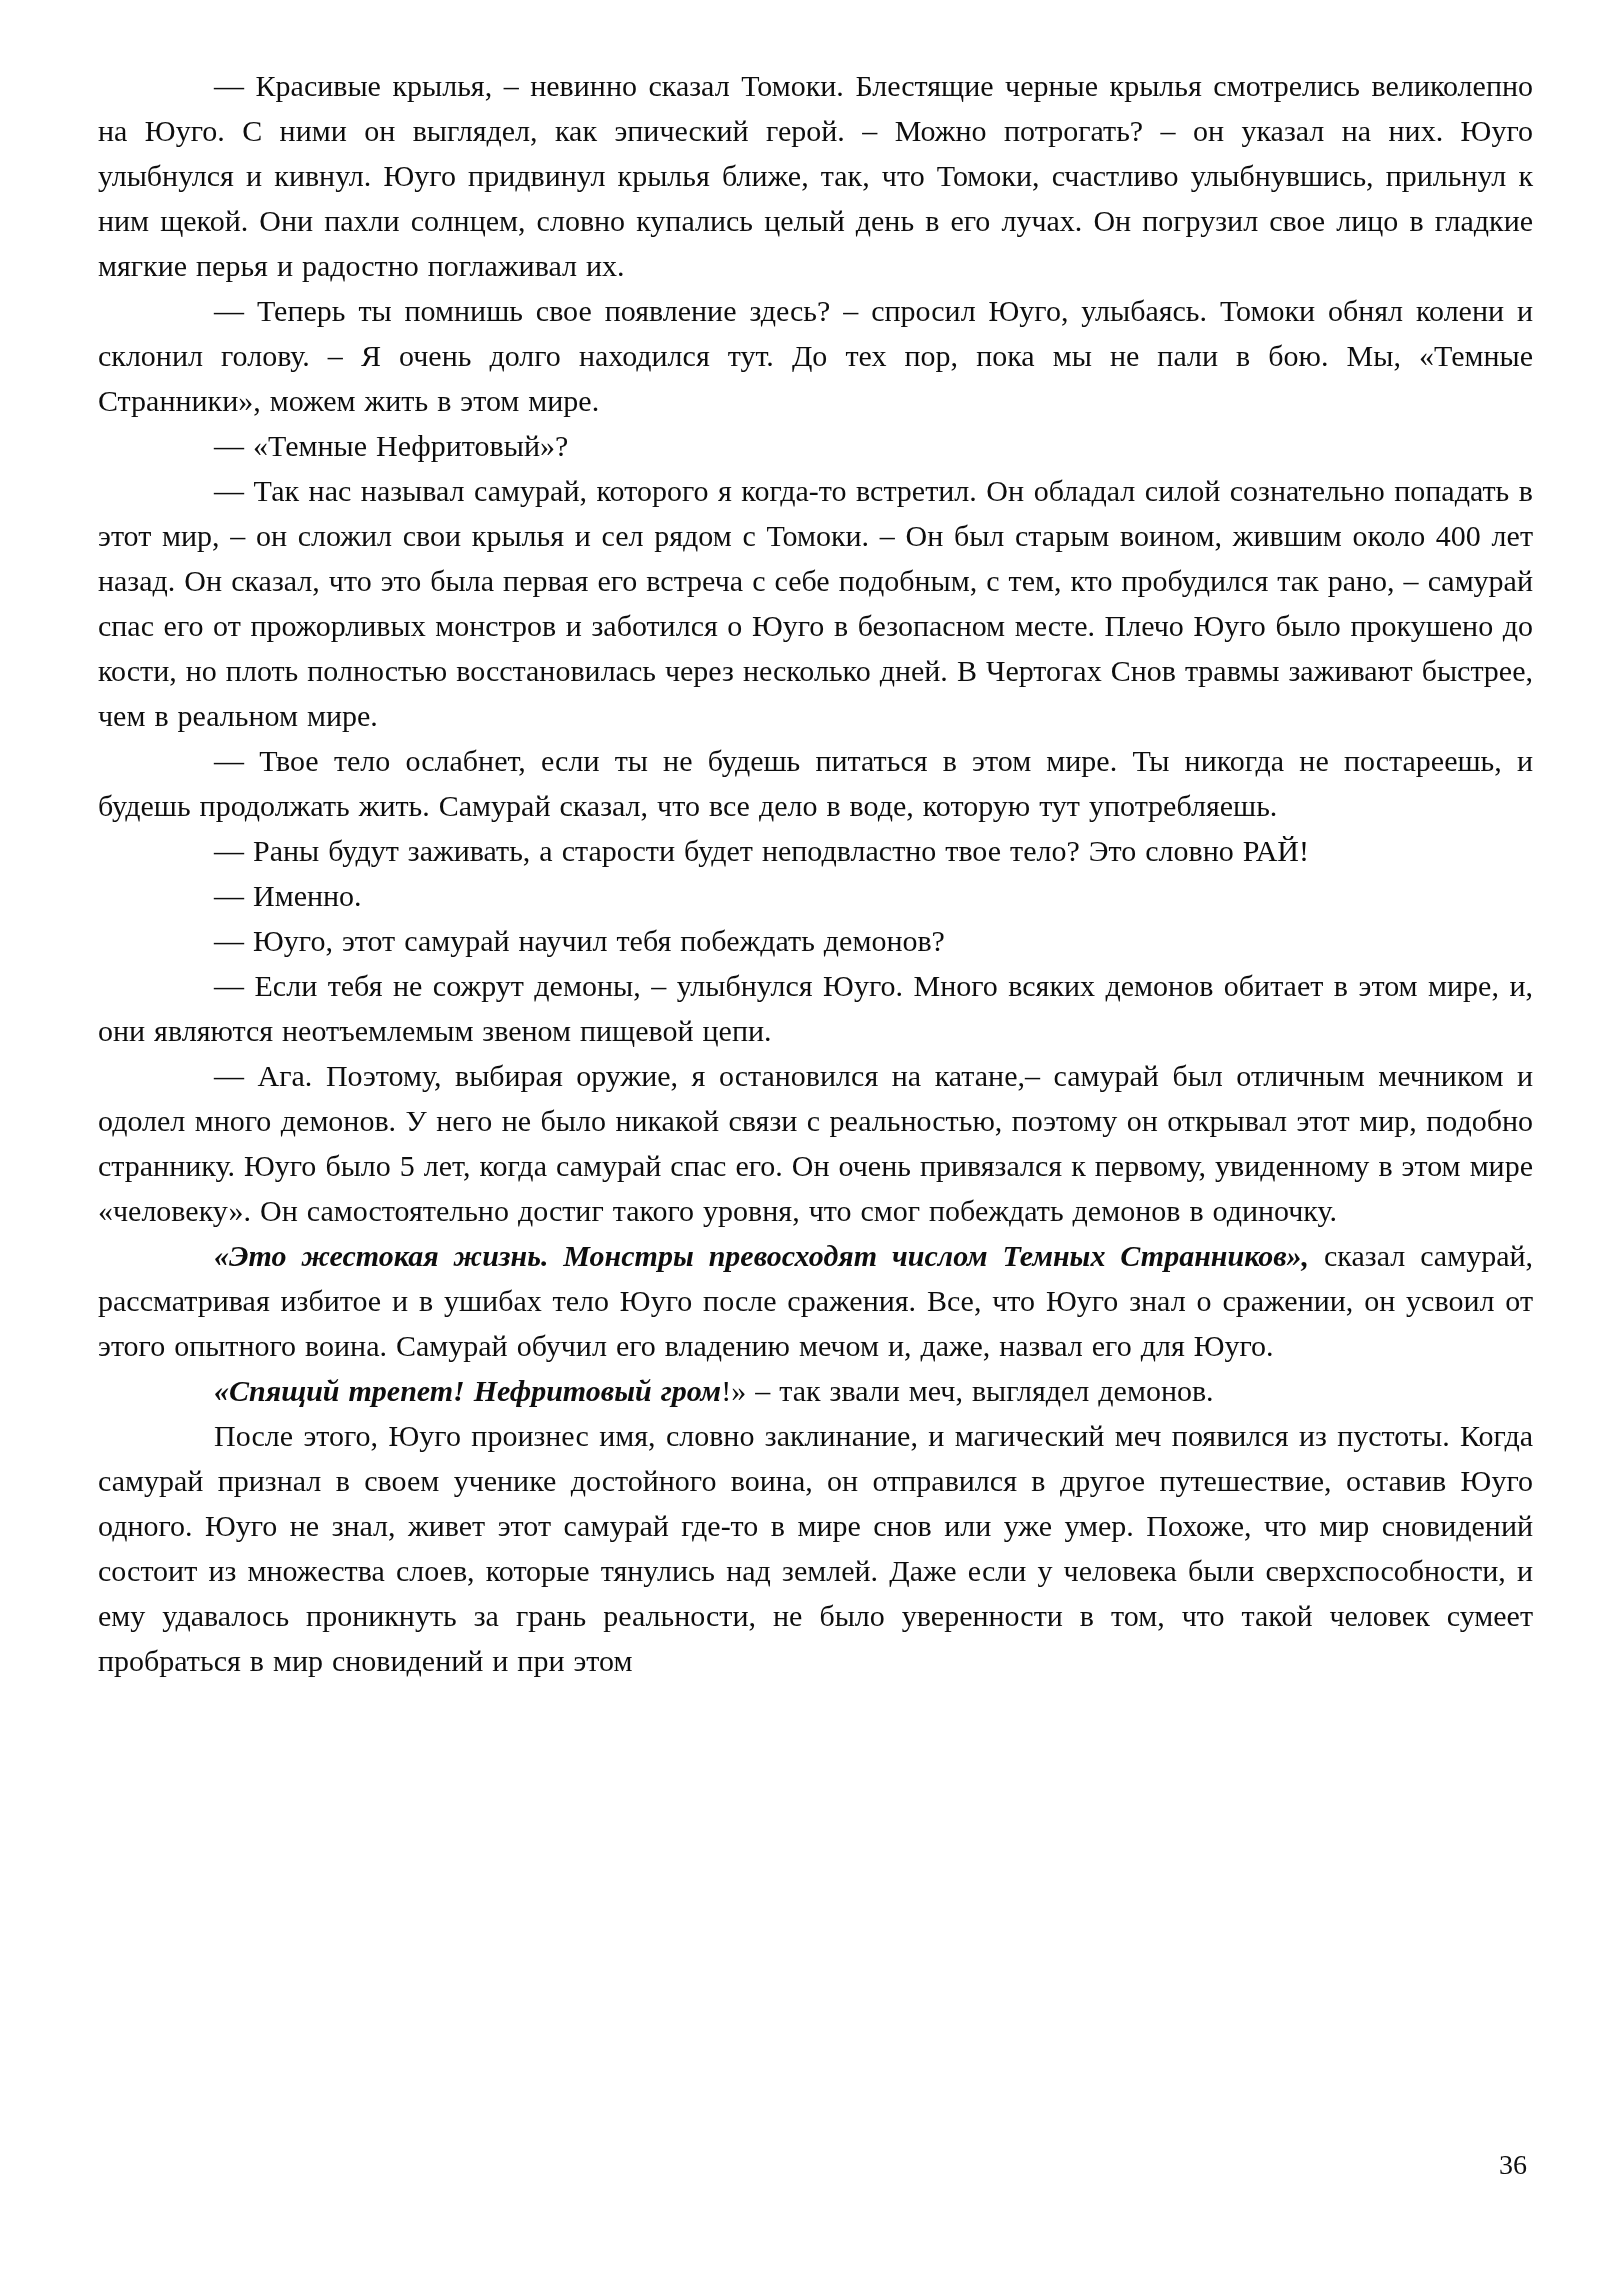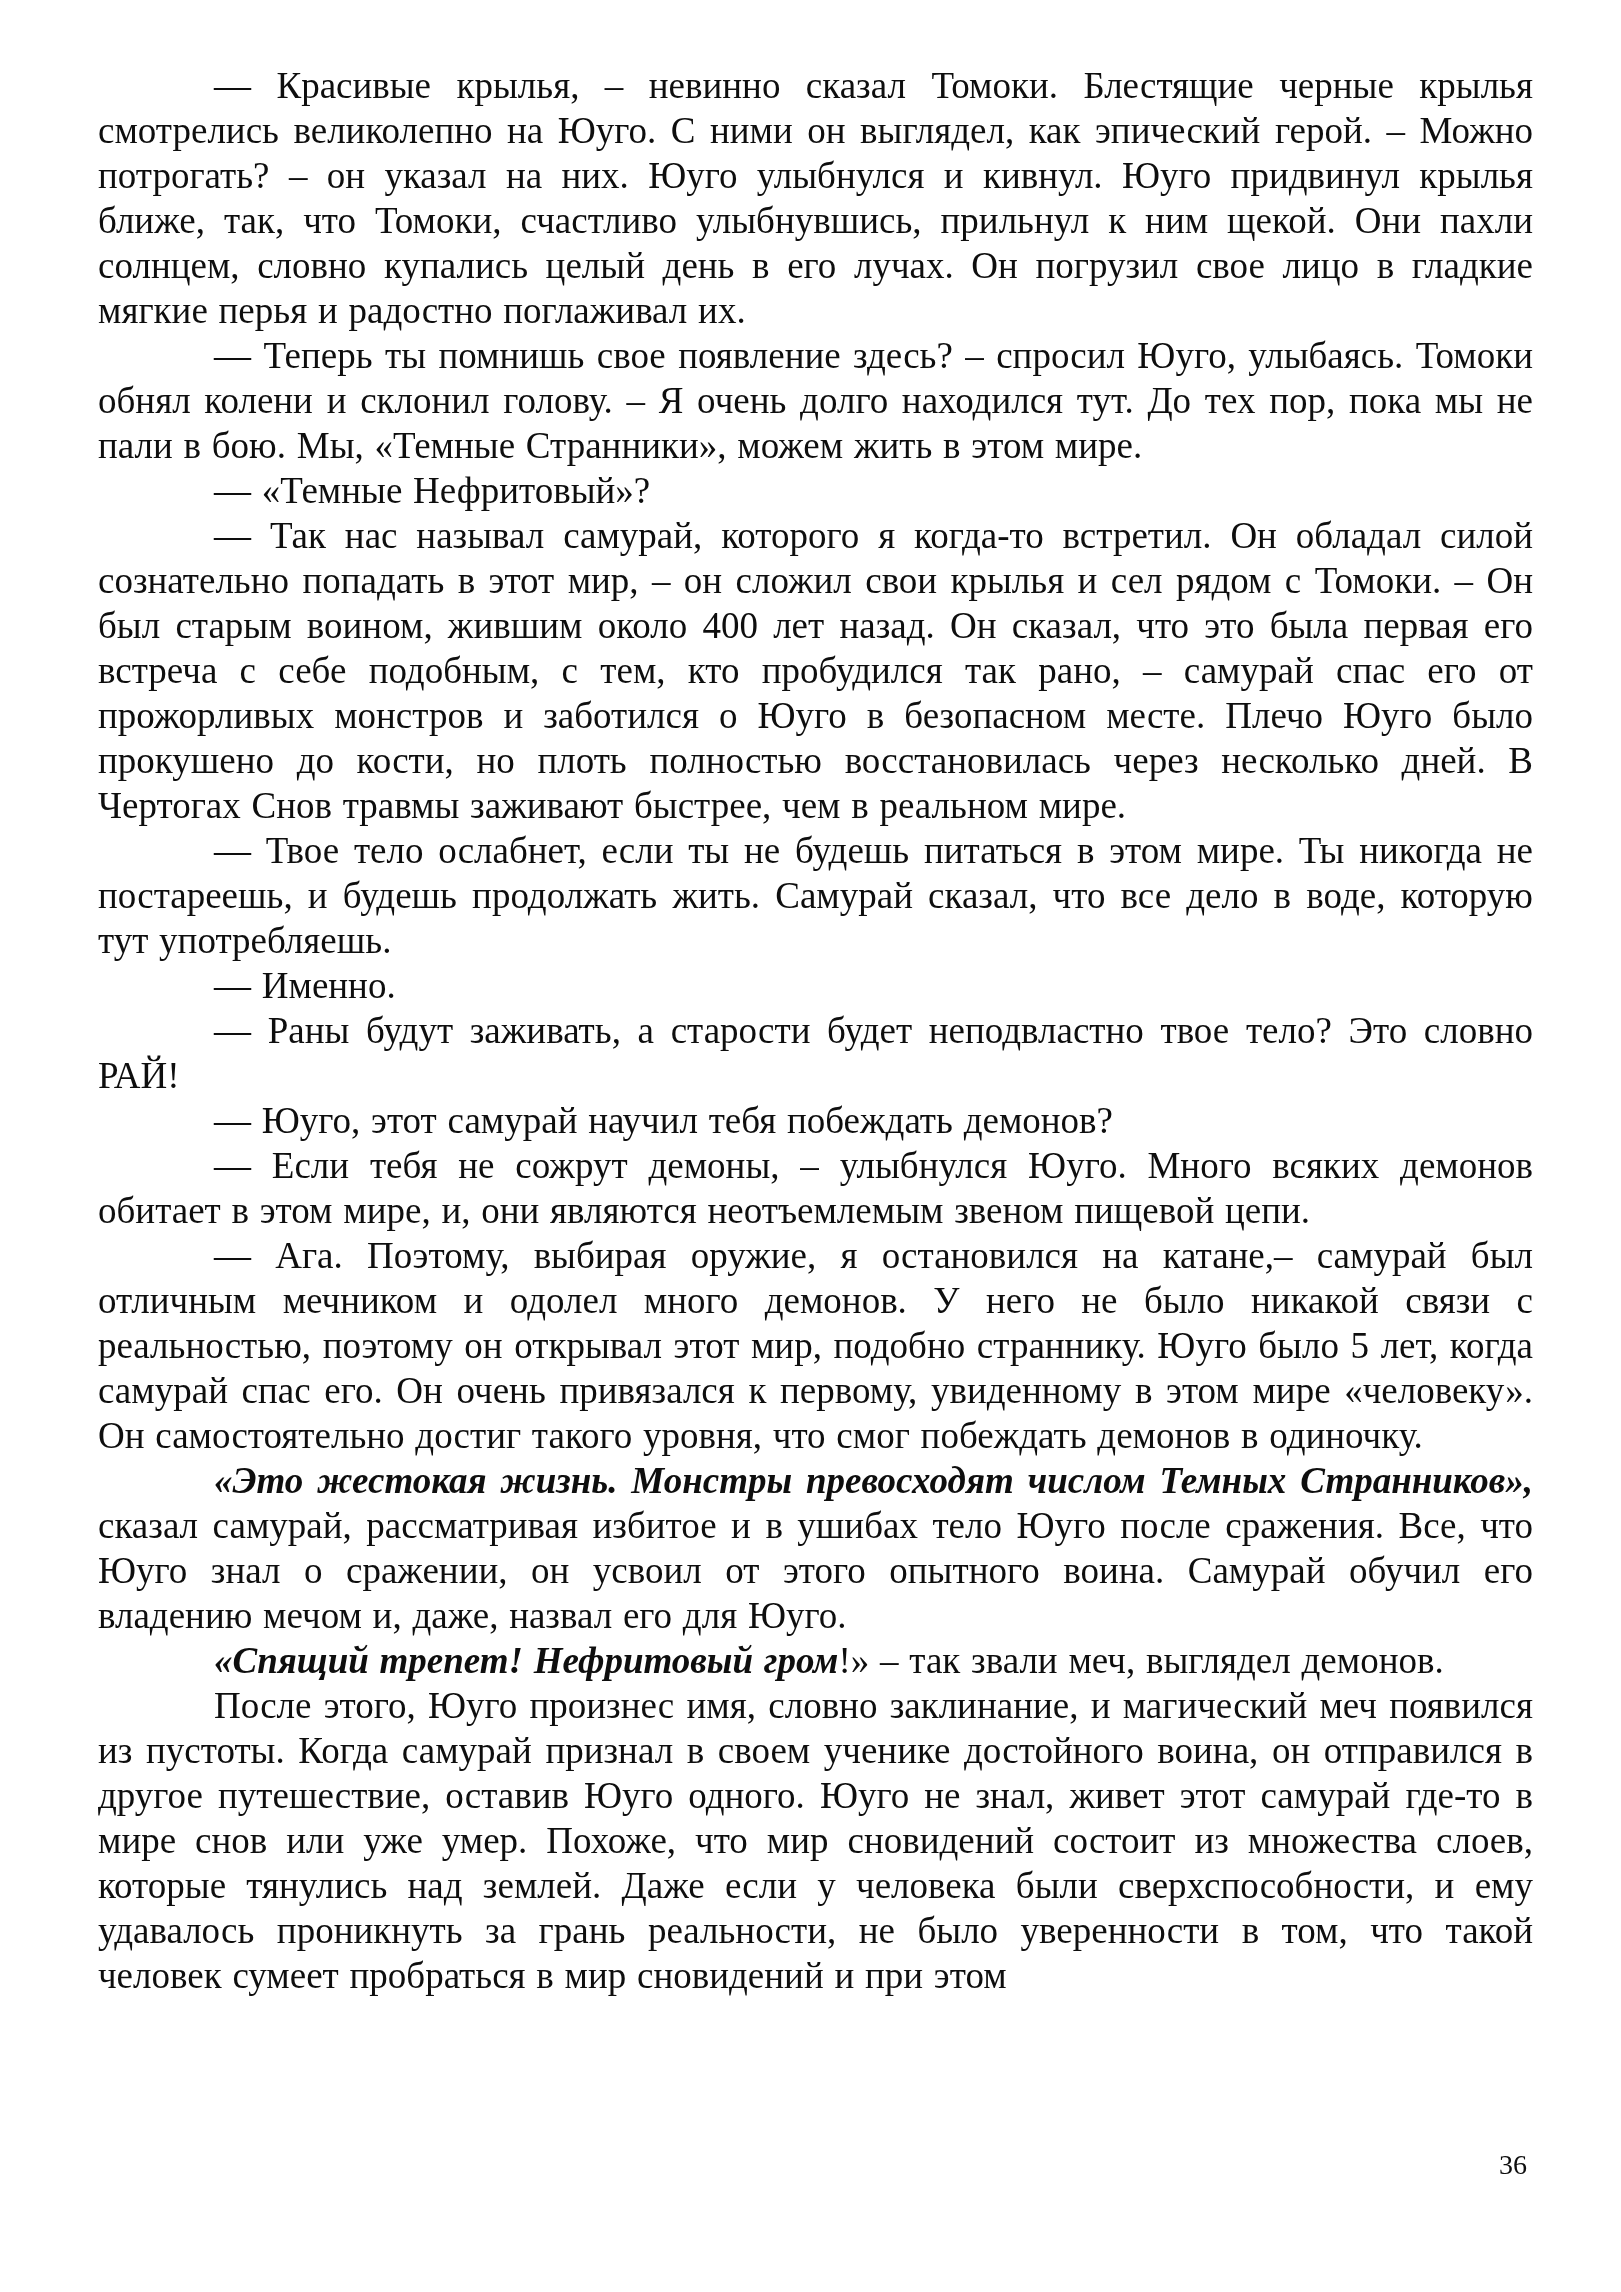--- a/index.html
+++ b/index.html
@@ -20,21 +20,21 @@
     position: absolute;
     left: 98px;
     top: 63px;
     width: 1435px;
   }
   .document-body p {
     margin: 0;
     padding: 0;
     text-indent: 116px;
     text-align: justify;
-    font-size: 37px;
+    font-size: 30px;
     line-height: 45px;
     word-spacing: 1.5px;
   }
   .document-body p span.bold-italic {
     font-style: italic;
     font-weight: bold;
   }
   .page-number {
     position: absolute;
     right: 94px;
@@ -47,22 +47,22 @@
 </head>
 <body>
 
 <div class="page">
   <div class="document-body">
       <p><span class="normal">— Красивые крылья, – невинно сказал Томоки. Блестящие черные крылья смотрелись великолепно на Юуго. С ними он выглядел, как эпический герой. – Можно потрогать? – он указал на них. Юуго улыбнулся и кивнул. Юуго придвинул крылья ближе, так, что Томоки, счастливо улыбнувшись, прильнул к ним щекой. Они пахли солнцем, словно купались целый день в его лучах. Он погрузил свое лицо в гладкие мягкие перья и радостно поглаживал их.</span></p>
       <p><span class="normal">— Теперь ты помнишь свое появление здесь? – спросил Юуго, улыбаясь. Томоки обнял колени и склонил голову. – Я очень долго находился тут. До тех пор, пока мы не пали в бою. Мы, «Темные Странники», можем жить в этом мире.</span></p>
       <p><span class="normal">— «Темные Нефритовый»?</span></p>
       <p><span class="normal">— Так нас называл самурай, которого я когда-то встретил. Он обладал силой сознательно попадать в этот мир, – он сложил свои крылья и сел рядом с Томоки. – Он был старым воином, жившим около 400 лет назад. Он сказал, что это была первая его встреча с себе подобным, с тем, кто пробудился так рано, – самурай спас его от прожорливых монстров и заботился о Юуго в безопасном месте. Плечо Юуго было прокушено до кости, но плоть полностью восстановилась через несколько дней. В Чертогах Снов травмы заживают быстрее, чем в реальном мире.</span></p>
       <p><span class="normal">— Твое тело ослабнет, если ты не будешь питаться в этом мире. Ты никогда не постареешь, и будешь продолжать жить. Самурай сказал, что все дело в воде, которую тут употребляешь.</span></p>
+      <p><span class="normal">— Раны будут заживать, а старости будет неподвластно твое тело? Это словно РАЙ!</span></p>
       <p><span class="normal">— Именно.</span></p>
-      <p><span class="normal">— Раны будут заживать, а старости будет неподвластно твое тело? Это словно РАЙ!</span></p>
       <p><span class="normal">— Юуго, этот самурай научил тебя побеждать демонов?</span></p>
       <p><span class="normal">— Если тебя не сожрут демоны, – улыбнулся Юуго. Много всяких демонов обитает в этом мире, и, они являются неотъемлемым звеном пищевой цепи.</span></p>
       <p><span class="normal">— Ага. Поэтому, выбирая оружие, я остановился на катане,– самурай был отличным мечником и одолел много демонов. У него не было никакой связи с реальностью, поэтому он открывал этот мир, подобно страннику. Юуго было 5 лет, когда самурай спас его. Он очень привязался к первому, увиденному в этом мире «человеку». Он самостоятельно достиг такого уровня, что смог побеждать демонов в одиночку.</span></p>
       <p><span class="bold-italic">«Это жестокая жизнь. Монстры превосходят числом Темных Странников»,</span><span class="normal"> сказал самурай, рассматривая избитое и в ушибах тело Юуго после сражения. Все, что Юуго знал о сражении, он усвоил от этого опытного воина. Самурай обучил его владению мечом и, даже, назвал его для Юуго.</span></p>
       <p><span class="bold-italic">«Спящий трепет! Нефритовый гром</span><span class="normal">!» – так звали меч, выглядел демонов.</span></p>
       <p><span class="normal">После этого, Юуго произнес имя, словно заклинание, и магический меч появился из пустоты. Когда самурай признал в своем ученике достойного воина, он отправился в другое путешествие, оставив Юуго одного. Юуго не знал, живет этот самурай где-то в мире снов или уже умер. Похоже, что мир сновидений состоит из множества слоев, которые тянулись над землей. Даже если у человека были сверхспособности, и ему удавалось проникнуть за грань реальности, не было уверенности в том, что такой человек сумеет пробраться в мир сновидений и при этом</span></p>
     </div>
   <div class="page-number">36</div>
 </div>
 

